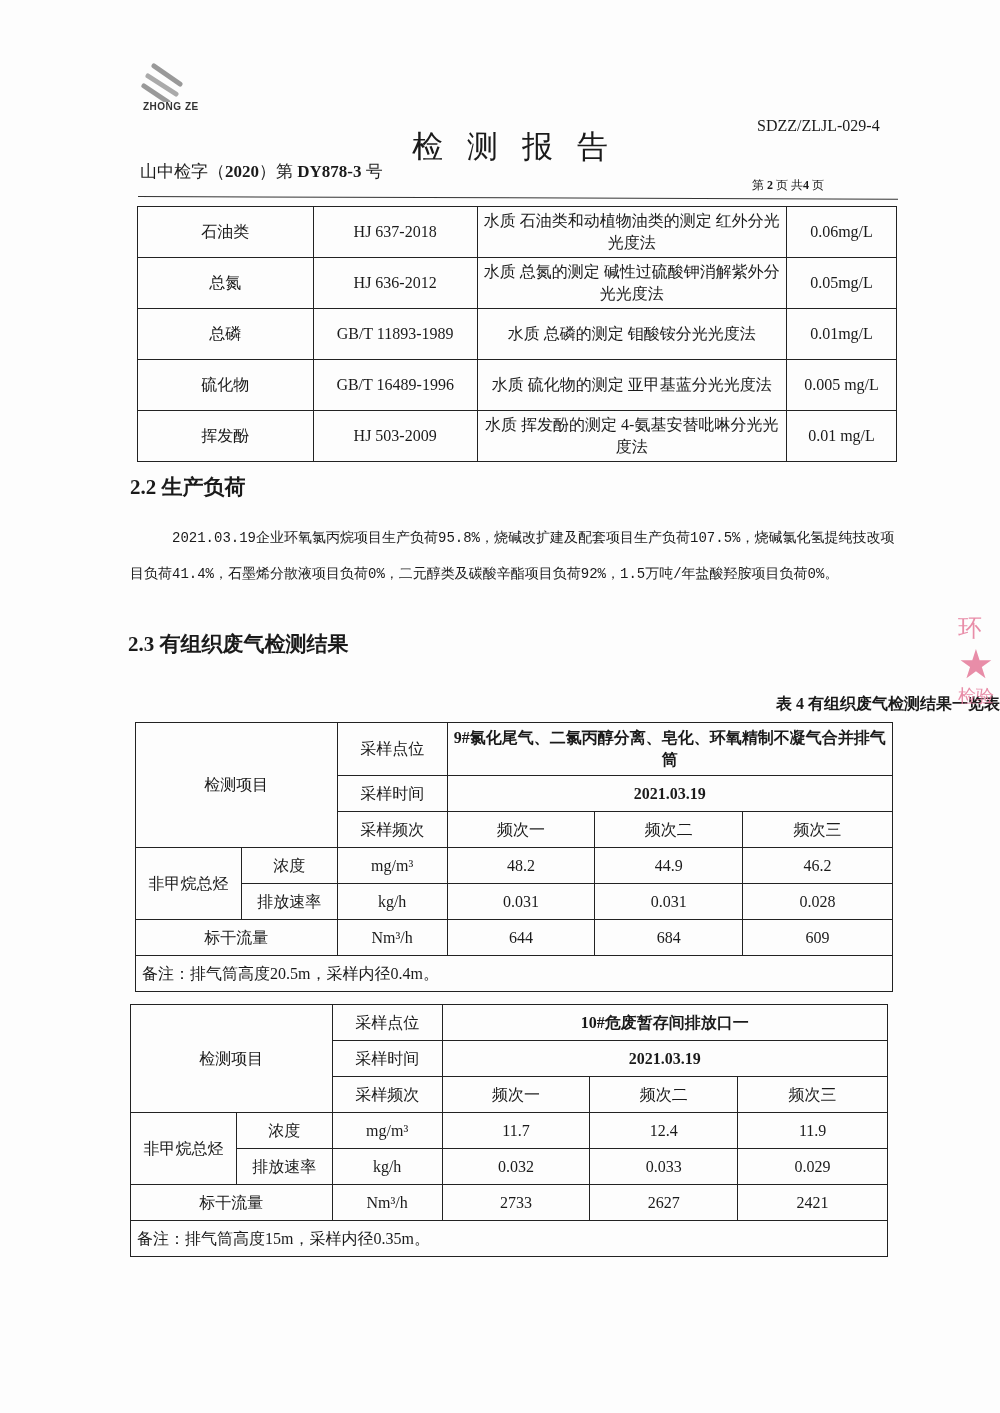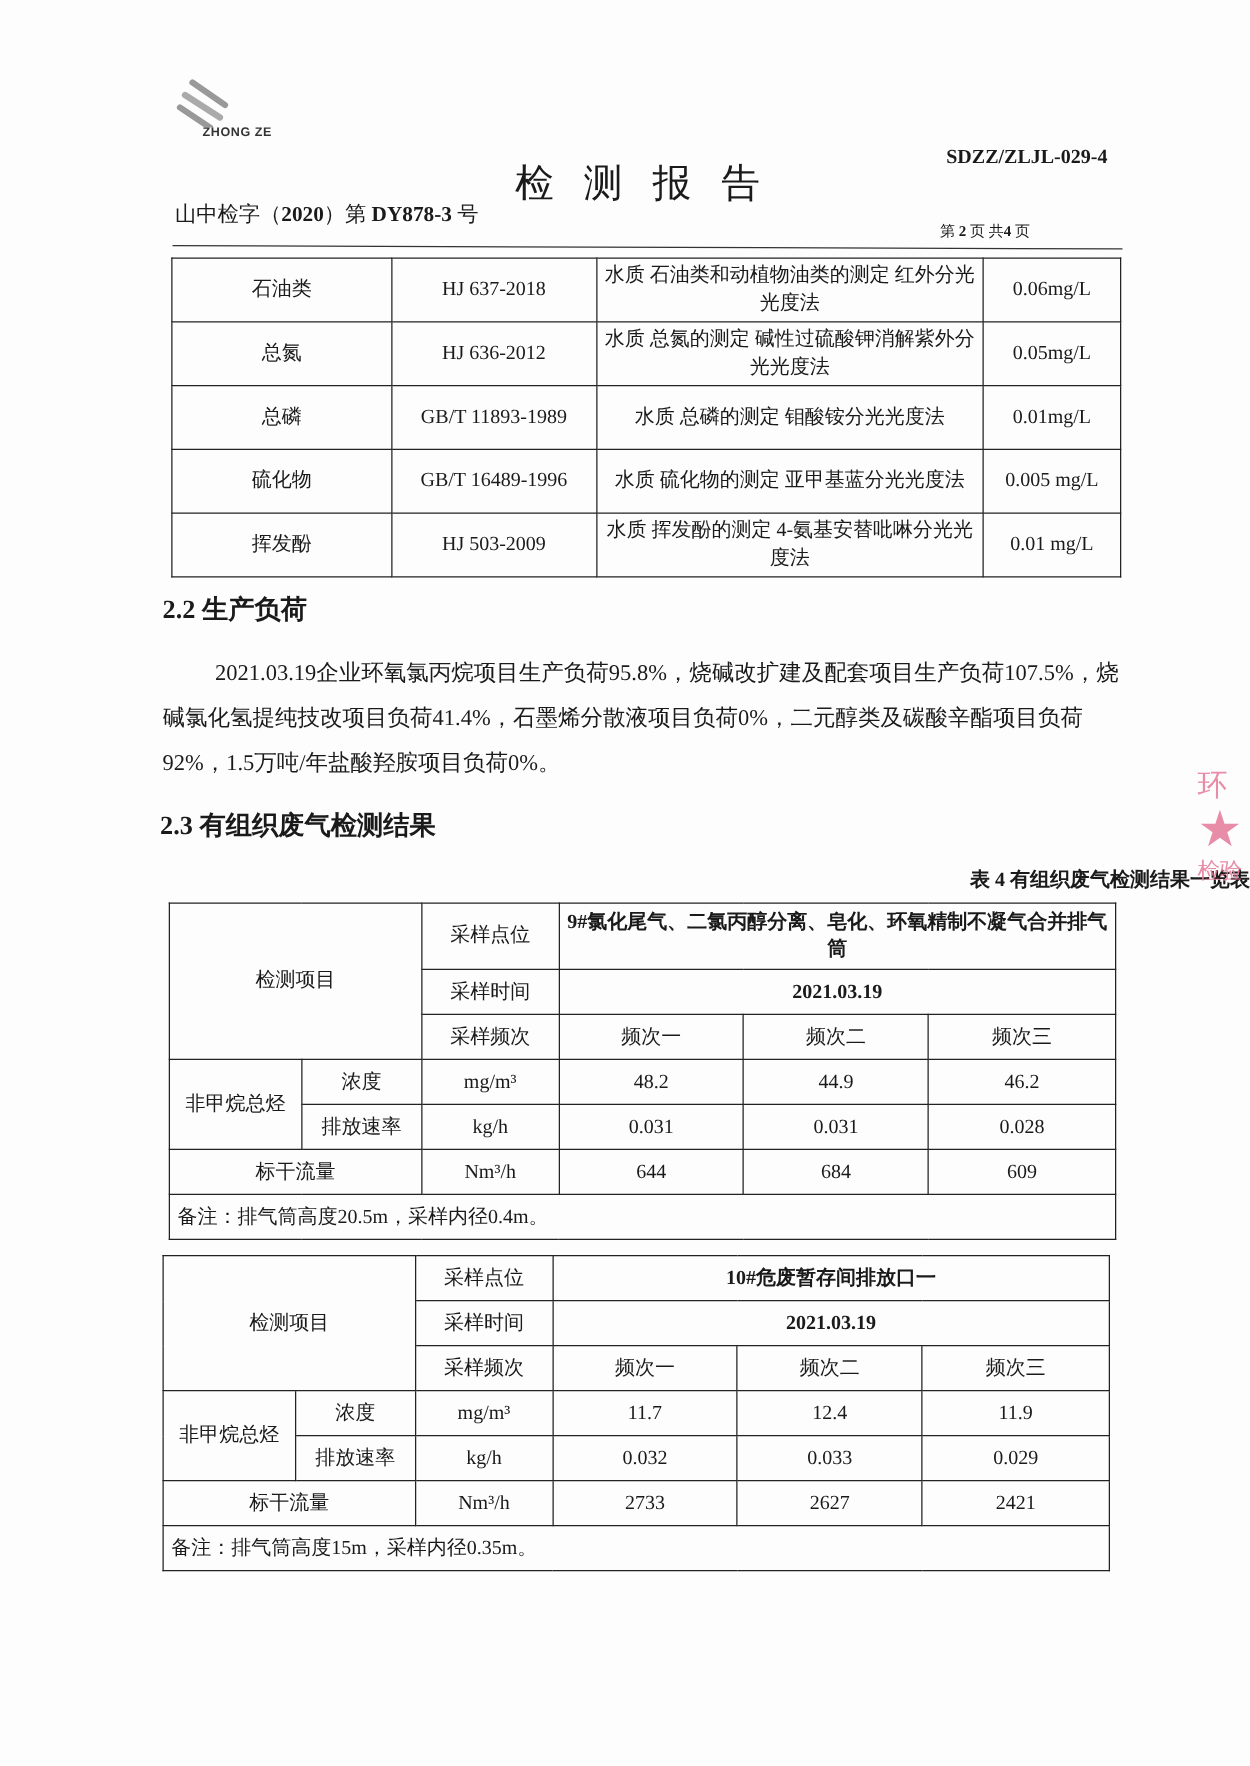--- a/index.html
+++ b/index.html
@@ -1,39 +1,39 @@
 <!DOCTYPE html>
 <html><head>
 <meta charset="utf-8">
 <style>
   html, body { margin:0; padding:0; }
   body { width:1000px; height:1413px; background:#fdfdfd; position:relative; overflow:hidden;
          font-family:"Liberation Serif","DejaVu Serif",serif; color:#1a1a1a; }
   .abs { position:absolute; }
   
   .logo { left:140px; top:62px; width:60px; height:55px; }
-  .logo-text { left:143px; top:101px; font-family:"Liberation Sans","DejaVu Sans",sans-serif; font-weight:bold; font-size:10px; letter-spacing:0.5px; color:#333;margin-left:19px; }
-  .doc-code { left:757px; top:117px; font-weight:bold; font-size:16px; }
+  .logo-text { left:143px; top:101px; font-family:"Liberation Sans","DejaVu Sans",sans-serif; font-weight:bold; font-size:10px; letter-spacing:0.5px; color:#333; }
+  .doc-code { left:757px; top:117px; font-weight:normal; font-size:16px; }
   .title { left:412px; top:126px; font-size:31px; letter-spacing:24px; font-family:Liberation Mono, monospace; }
   .report-no { left:140px; top:160px; font-size:17px; }
   .report-no b { font-weight:bold; }
   .page-no { left:752px; top:177px; font-size:12px; }
   .page-no b { font-weight:bold; }
   .header-rule { left:138px; top:196px; width:760px; height:0; border-top:1.5px solid #333; transform:rotate(0.2deg); transform-origin:left; }
 
   table { border-collapse:collapse; position:absolute; }
   td { border:1.4px solid #222; text-align:center; vertical-align:middle; font-size:16px; padding:0 4px; line-height:22px; }
 
   .t1 { left:137px; top:206px; width:760px; }
   .t1 td { height:50px; }
 
   .h2 { font-weight:bold; font-size:21px; }
   .sec22 { left:130px; top:473px; }
-  .para { left:130px; top:520px; width:765px; font-size:18px; line-height:36px; text-indent:42px; }
-  .sec23 { left:128px; top:646px;text-align:center; }
+  .para { left:130px; top:520px; width:765px; font-size:14px; line-height:36px; text-indent:42px;font-family:Liberation Mono, monospace; }
+  .sec23 { left:128px; top:630px;text-align:center; }
   .caption { left:0; width:1000px; top:694px; text-align:right; font-size:16px; font-weight:bold; }
 
   .t2 { left:135px; top:722px; width:758px; }
   .t3 { left:130px; top:1004px; width:758px; }
   .t2 td, .t3 td { height:35px; }
   .t2 .note, .t3 .note { text-align:left; padding-left:6px;margin-left:20px; }
   .bold { font-weight:bold; }
 
   .seal { left:958px; top:612px; width:45px; height:175px; color:#e57a9a; opacity:0.85; font-size:24px; font-family:"DejaVu Sans",sans-serif; }
   .seal .star { font-size:40px; line-height:40px; }

